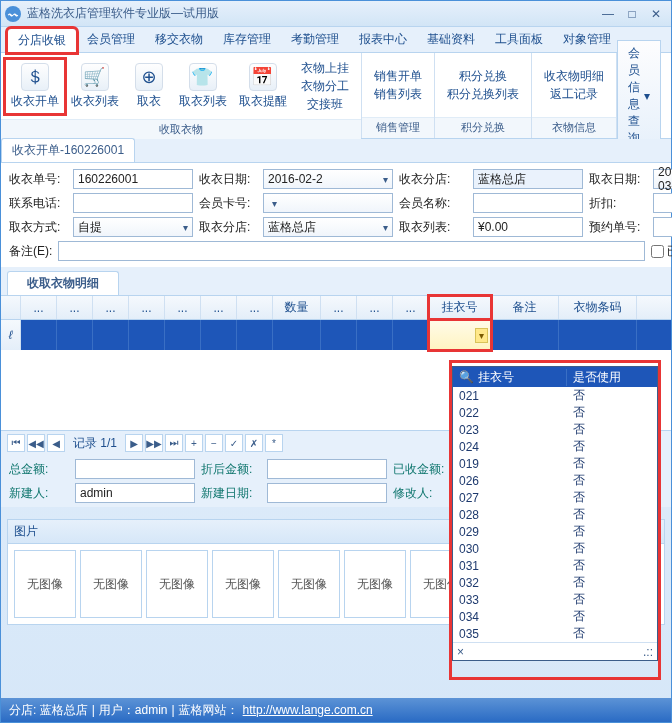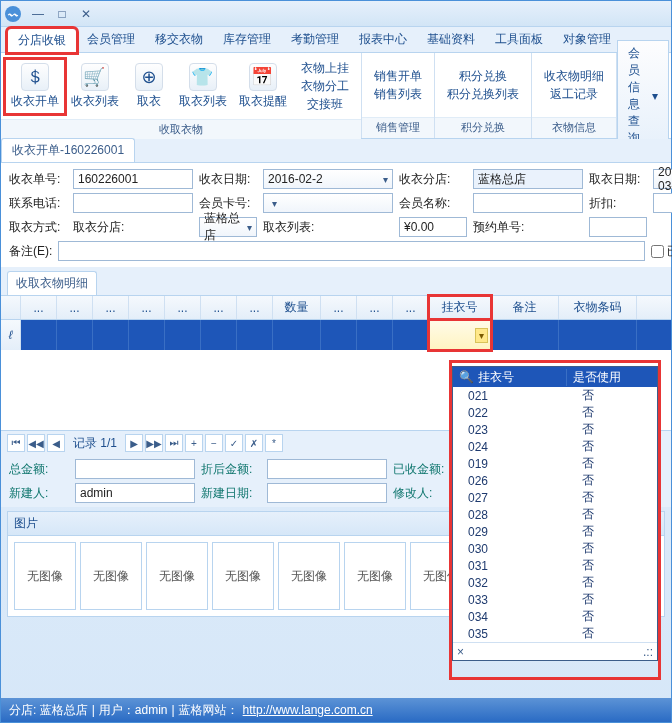--- a/index.html
+++ b/index.html
@@ -20,41 +20,41 @@
 .highlight-red { outline: 3px solid #e83535; outline-offset: -1px; }
 
 
 .ribbon { background: #fff; border-bottom: 1px solid #b8d4ef; display: flex; height: 86px; }
 .ribbon-group { border-right: 1px solid #cfe0f2; display: flex; flex-direction: column; }
 .ribbon-group .items { flex:1; display:flex; align-items:center; padding:2px 4px; }
 .ribbon-group .caption { text-align:center; color:#3b5d8a; font-size:11px; padding:2px 0 3px 0; background:#f2f7fc; border-top:1px solid #e0ecf7;}
 .rbtn { display:flex; flex-direction:column; align-items:center; justify-content:center; padding:4px 6px; cursor:pointer; color:#1e4f8e; min-width:48px; }
 .rbtn .ico { width:28px; height:28px; border-radius:4px; margin-bottom:2px; display:flex; align-items:center; justify-content:center; font-size:18px; background:linear-gradient(#fefefe,#e8f0f8); border:1px solid #d4deea;}
 .rbtn-text { padding:4px 8px; cursor:pointer; color:#1e4f8e; display:flex; flex-direction:column; align-items:center; justify-content:center; min-width:58px; line-height:1.5;}
-.ribbon-last { flex:1; display:flex; align-items:center; justify-content:flex-end; padding-right:2px;}
+.ribbon-last { flex:1; display:flex; align-items:center; justify-content:flex-end; padding-right:10px;}
 .query-btn { padding:4px 10px; border:1px solid #b8d4ef; background:linear-gradient(#fdfdfe,#e6f0fb); color:#1e4f8e; cursor:pointer; display:flex; align-items:center; gap:4px;}
 
 
 .doc-tabs { height:24px; background:#e6f0fb; display:flex; align-items:flex-end; border-bottom:1px solid #b8d4ef;}
 .doc-tab { background:#fff; border:1px solid #b8d4ef; border-bottom:none; padding:3px 10px; color:#3b5d8a; border-radius:3px 3px 0 0;}
 
 
 .form-area { background:#fff; padding:6px 8px; display:grid; grid-template-columns: 58px 120px 58px 130px 68px 110px 58px 1fr; gap:4px 6px; align-items:center;}
 .form-area label { color:#222; text-align:left; white-space:nowrap;}
 .inp, .sel { height:20px; border:1px solid #9fb9d6; background:#fff; padding:0 4px; color:#222; width:100%;}
 .sel { background:linear-gradient(#fff,#f0f5fb); display:flex; align-items:center; justify-content:space-between;}
 .sel::after { content:"▾"; color:#3b5d8a; font-size:10px; margin-left:4px;}
 .remark-row { grid-column: 1 / -1; display:flex; align-items:center; gap:6px;}
 .remark-row .inp { flex:1; }
 .chk { display:flex; align-items:center; gap:3px; color:#222;}
 .chk input { width:13px; height:13px;}
 
 
 .detail-tab { background:#e6f0fb; padding:4px 6px 0 6px;}
-.detail-tab span { display:inline-block; background:#fff; border:1px solid #b8d4ef; border-bottom:none; padding:3px 8px; color:#3b5d8a; border-radius:3px 3px 0 0;}
+.detail-tab span { display:inline-block; background:#fff; border:1px solid #b8d4ef; border-bottom:none; padding:3px 19px; color:#3b5d8a; border-radius:3px 3px 0 0;font-weight:bold;}
 
 
 .grid-wrap { background:#fff; border-top:1px solid #b8d4ef;}
 .grid-head { display:flex; background:linear-gradient(#f5f9fd,#e4eef9); border-bottom:1px solid #b8d4ef; height:24px;}
 .gh { border-right:1px solid #cfe0f2; display:flex; align-items:center; justify-content:center; color:#1e4f8e; font-size:12px; overflow:hidden;}
 .grid-body { height:110px; background:#fff; position:relative;}
 .grid-row { display:flex; height:30px; background:#1e56b8;}
 .gc { border-right:1px solid #3a6fc4; display:flex; align-items:center; justify-content:center; color:#fff;}
 .gc-edit { background:#fff; border-right:none; position:relative;}
 .row-ind { width:20px; background:linear-gradient(#f5f9fd,#e4eef9); border-right:1px solid #cfe0f2; display:flex; align-items:center; justify-content:center; color:#1e4f8e; font-style:italic;}
@@ -64,52 +64,53 @@
 .cell-dd { width:100%; height:100%; border:1px solid #d9c35a; background:linear-gradient(#fffbe8,#fff4c2); display:flex; align-items:center; justify-content:flex-end; padding-right:2px;}
 .cell-dd::after { content:"▾"; color:#7a5a00; font-size:10px; background:#ffe88a; padding:1px 3px; border:1px solid #d9c35a;}
 
 
 .popup { position:absolute; top:366px; left:452px; width:206px; border:1px solid #3b5d8a; background:#fff; z-index:10;}
 .popup-head { display:flex; background:#1e56b8; color:#fff; height:20px; align-items:center;}
 .popup-head .ph { padding:0 6px;}
 .popup-head .ph1 { width:114px; border-right:1px solid #3a6fc4; display:flex; align-items:center; gap:4px;}
 .popup-list { max-height:260px; overflow:hidden;}
 .popup-row { display:flex; height:17px; align-items:center; color:#1e3a6e;}
-.popup-row .c1 { width:114px; padding-left:6px;margin-left:9px;}
+.popup-row .c1 { width:114px; padding-left:6px;}
 .popup-row .c2 { padding-left:6px;}
 .popup-foot { height:18px; border-top:1px solid #cfe0f2; display:flex; align-items:center; justify-content:space-between; padding:0 4px; color:#3b5d8a;}
 .popup-hl { position:absolute; top:360px; left:449px; width:212px; height:320px; border:3px solid #e83535; pointer-events:none; z-index:11;}
 
 
 .nav-row { display:flex; align-items:center; gap:2px; padding:3px 6px; background:#e6f0fb; border-top:1px solid #b8d4ef;}
 .nav-btn { width:18px; height:18px; border:1px solid #b8d4ef; background:#fff; color:#3b5d8a; display:flex; align-items:center; justify-content:center; cursor:pointer; font-size:10px;}
 .totals { display:grid; grid-template-columns: 60px 120px 60px 120px 60px 120px; gap:4px 6px; padding:4px 8px; background:#e6f0fb; align-items:center;}
 .totals label{color:#0f766e;}
 
 
-.img-panel { margin:4px 6px; border:1px solid #b8d4ef; background:#fff;}
+.img-panel { margin:12px 6px; border:1px solid #b8d4ef; background:#fff;}
 .img-panel .hdr { background:linear-gradient(#e6f0fb,#d6e7f8); padding:3px 6px; color:#1e4f8e; border-bottom:1px solid #b8d4ef;}
 .img-panel .thumbs { display:flex; gap:4px; padding:6px;}
 .thumb { width:62px; height:68px; border:1px solid #b8d4ef; display:flex; align-items:center; justify-content:center; color:#555;}
 
 
 .statusbar { height:24px; background:linear-gradient(#5c93d6,#2a6bc4); color:#fff; display:flex; align-items:center; padding:0 8px; gap:4px; margin-top:auto;}
 .statusbar a { color:#fff; text-decoration:underline;}
 .status-right { margin-left:auto;}
 
 
 .w20{width:20px;} .w36{width:36px;} .w48{width:48px;} .w62{width:62px;} .w54{width:68px;} .w78{width:78px;}
 </style>
 </head>
 <body>
 
 <div class="window">
 
   <div class="titlebar">
     <div class="logo">〰</div>
+    <div class="title">蓝格洗衣店管理软件专业版—试用版</div>
     <div class="winbtns">
       <div class="winbtn">—</div>
       <div class="winbtn">□</div>
       <div class="winbtn">✕</div>
     </div>
   </div>
 
   <div class="menubar" id="menubar">
       <div class="menuitem active highlight-red">分店收银</div>
       <div class="menuitem">会员管理</div>
@@ -205,20 +206,21 @@
     <label>联系电话:</label>
     <input class="inp" value="" style="">
     <label>会员卡号:</label>
     <div class="sel"></div>
     <label>会员名称:</label>
     <input class="inp" value="" style="">
     <label>折扣:</label>
     <input class="inp" value="" style="">
 
     <label>取衣方式:</label>
+    <div class="sel">自提</div>
     <label>取衣分店:</label>
     <div class="sel">蓝格总店</div>
     <label>取衣列表:</label>
     <input class="inp" value="¥0.00" style="">
     <label>预约单号:</label>
     <input class="inp" value="" style="">
 
     <div class="remark-row">
       <label>备注(E):</label>
       <input class="inp" style="">

